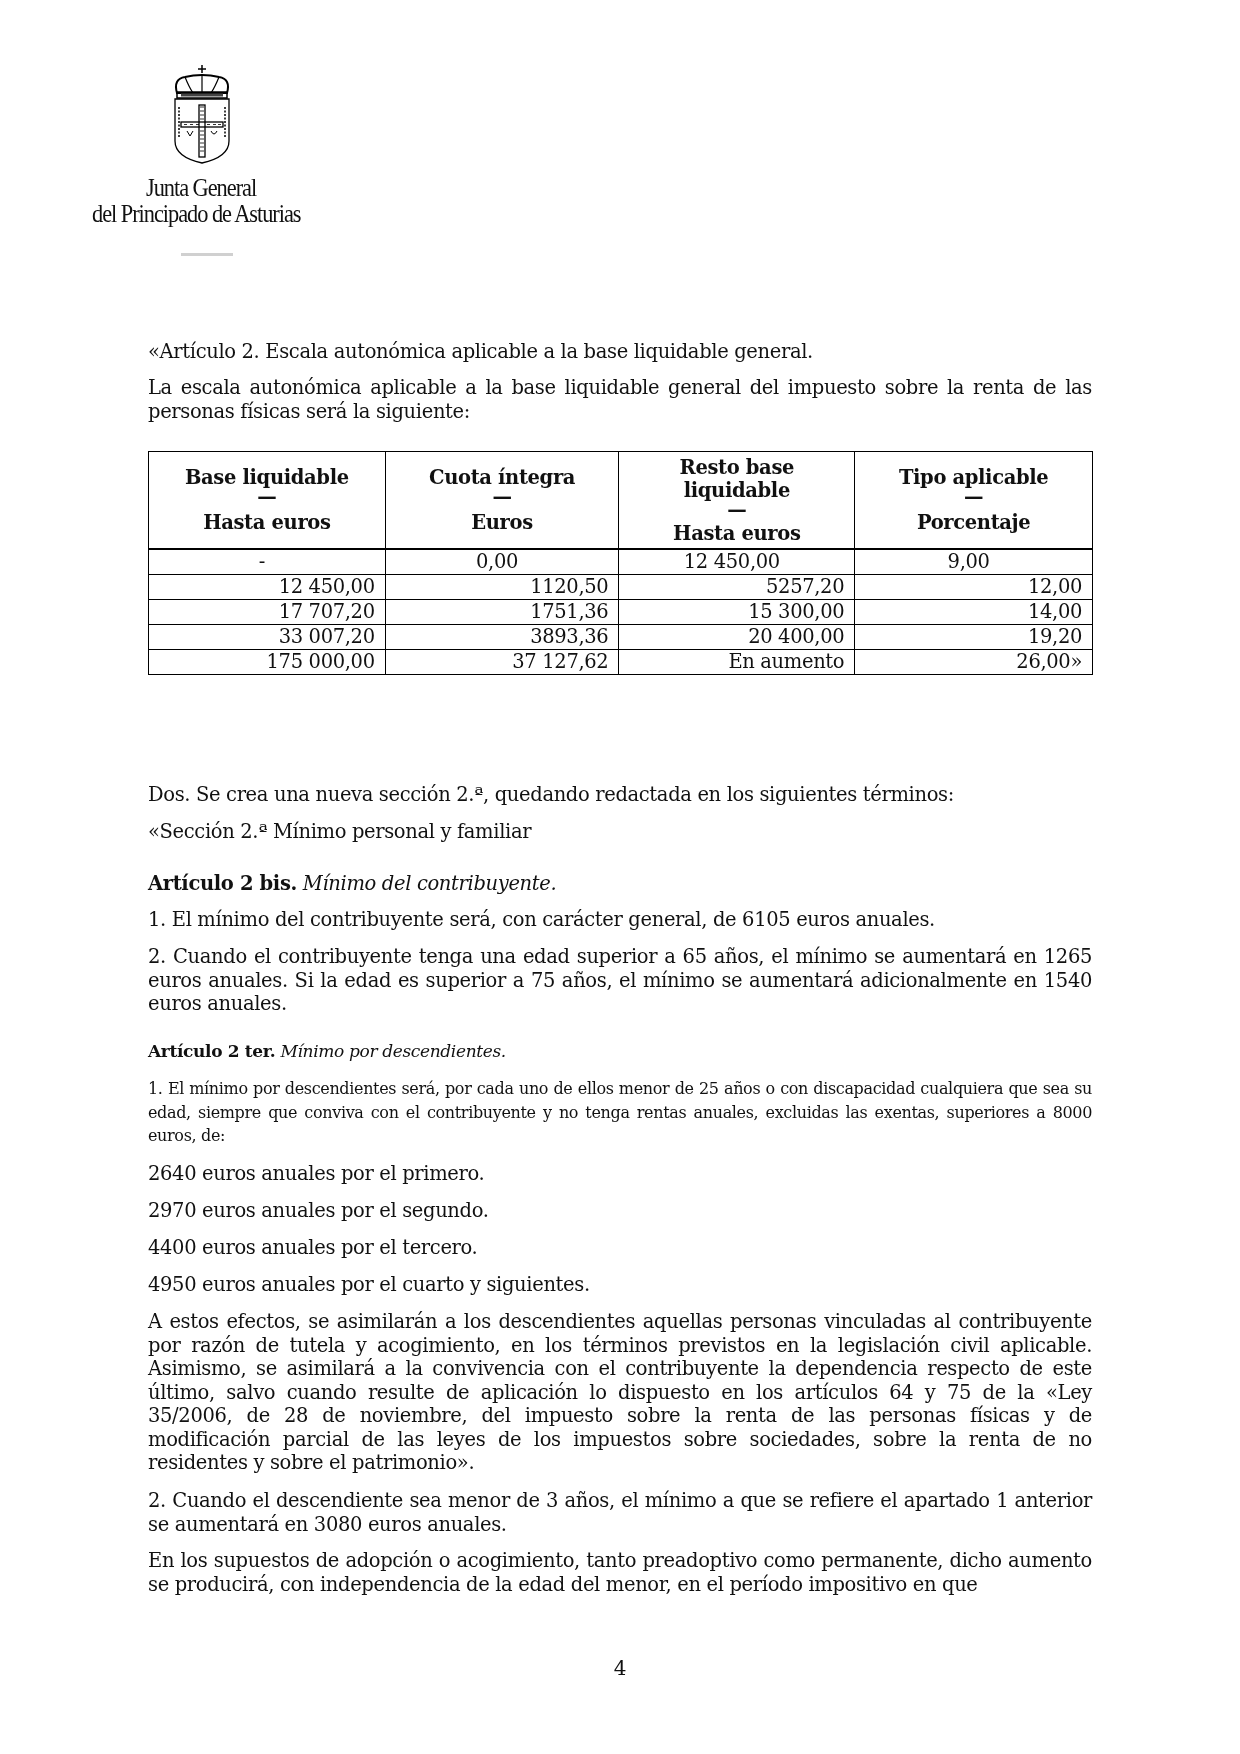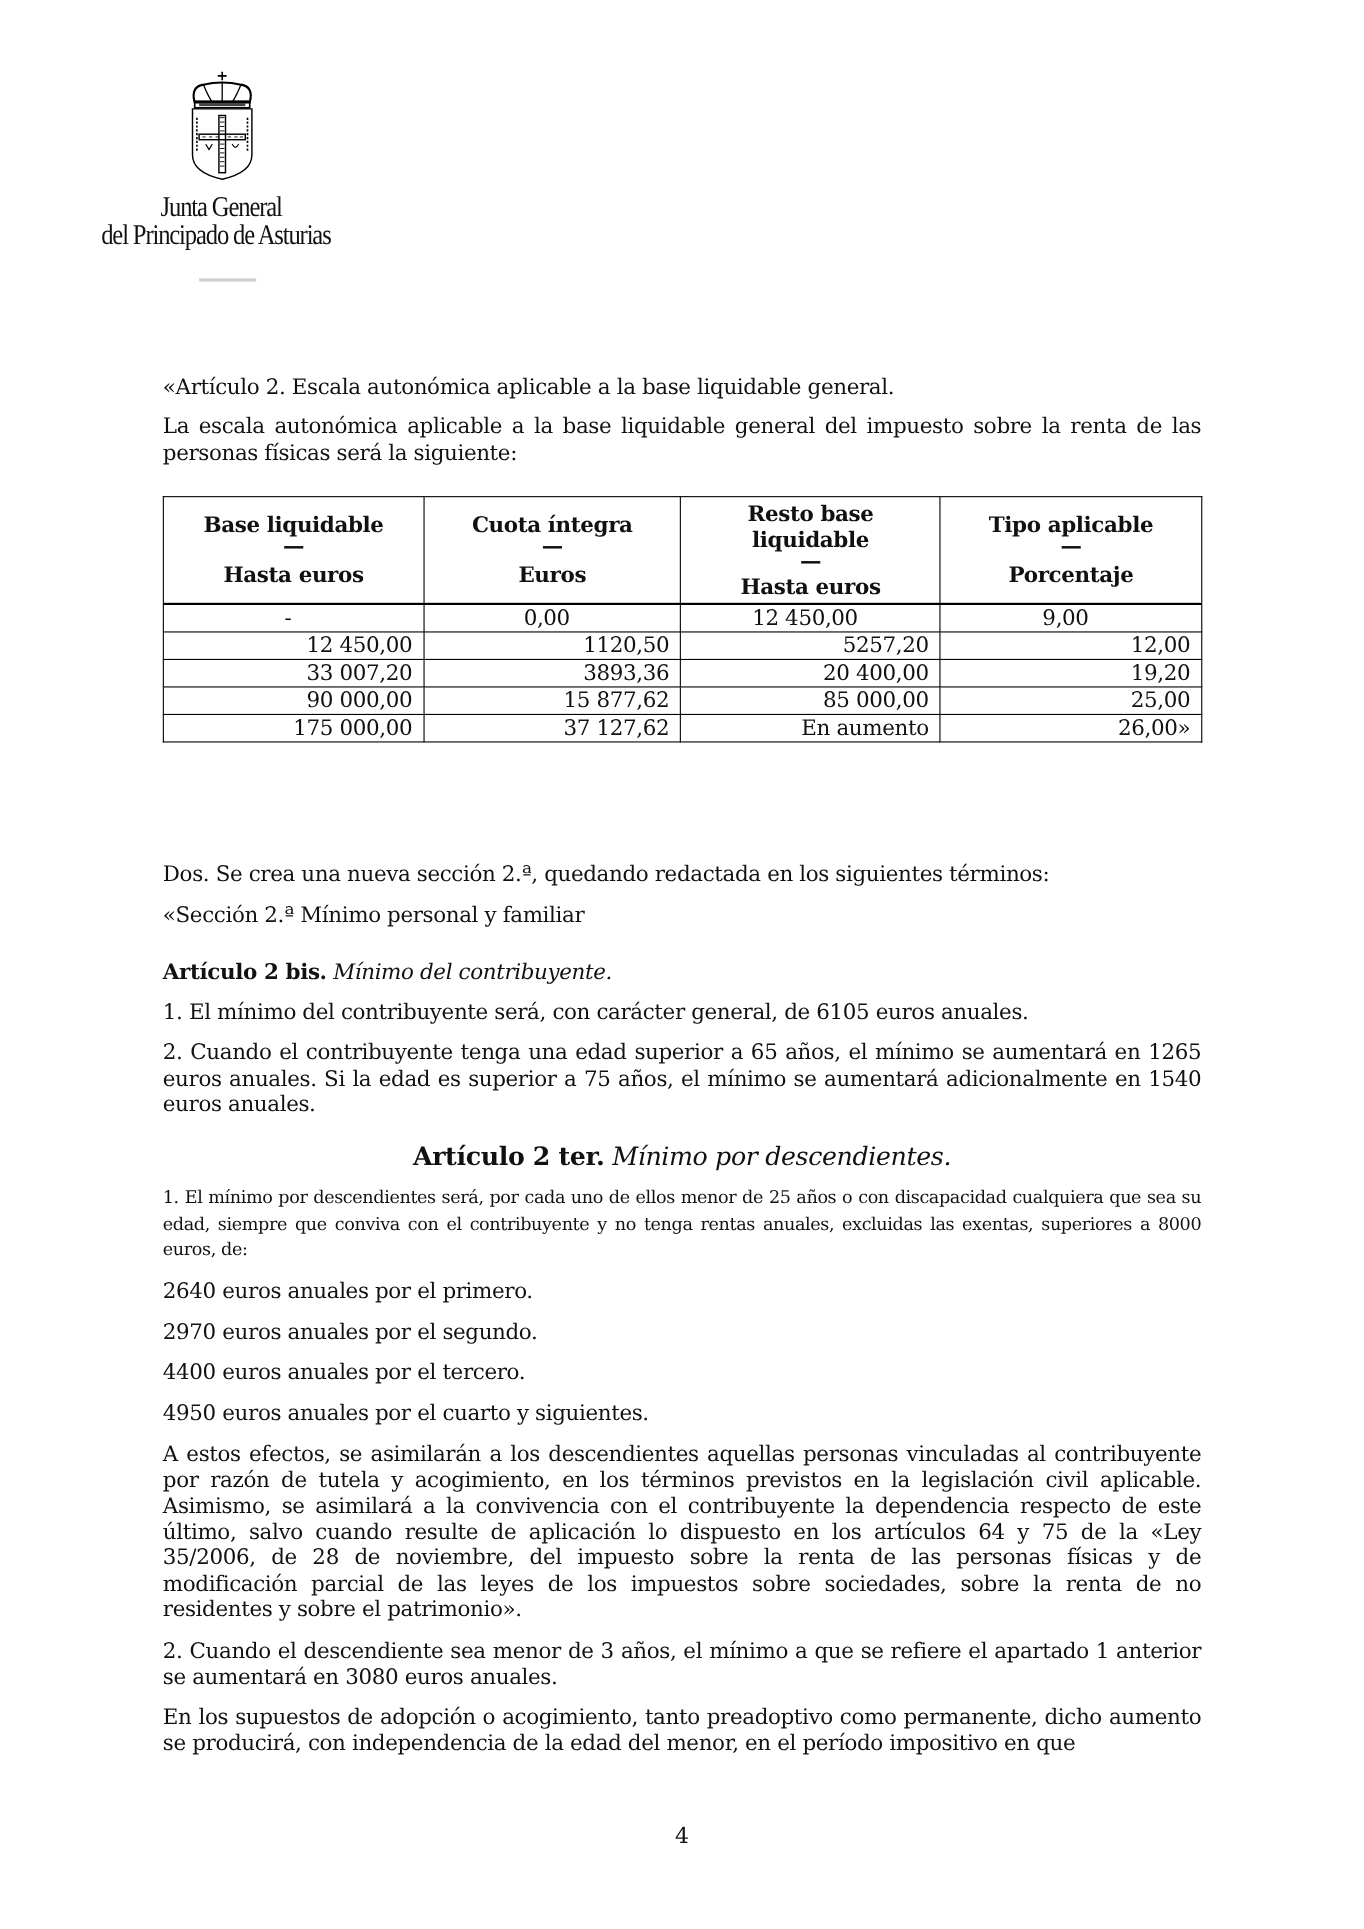--- a/index.html
+++ b/index.html
@@ -162,51 +162,51 @@
       <td>12 450,00</td>
       <td>9,00</td>
     </tr>
     <tr>
       <td>12 450,00</td>
       <td>1120,50</td>
       <td>5257,20</td>
       <td>12,00</td>
     </tr>
     <tr>
+      <td>17 707,20</td>
+      <td>1751,36</td>
+      <td>15 300,00</td>
+      <td>14,00</td>
+    </tr>
+    <tr>
       <td>33 007,20</td>
       <td>3893,36</td>
       <td>20 400,00</td>
       <td>19,20</td>
-    </tr>
-    <tr>
-      <td>90 000,00</td>
-      <td>15 877,62</td>
-      <td>85 000,00</td>
-      <td>25,00</td>
     </tr>
     <tr>
       <td>175 000,00</td>
       <td>37 127,62</td>
       <td>En aumento</td>
       <td>26,00»</td>
     </tr>
   </tbody>
 </table>
 
 <p class="abs" style="top:783px; margin:0; font-size:19.5px; line-height:23.5px; letter-spacing:-0.35px;">Dos. Se crea una nueva sección 2.ª, quedando redactada en los siguientes términos:</p>
 <p class="abs" style="top:820px; margin:0; font-size:19.5px; line-height:23.5px; letter-spacing:-0.35px;">«Sección 2.ª Mínimo personal y familiar</p>
 
 <p class="abs" style="top:872px; margin:0; font-size:19.5px; line-height:23.5px; letter-spacing:-0.35px;">
   <b class="lbl">Artículo 2 bis.</b>
   <i class="em">Mínimo del contribuyente.</i>
 </p>
 <p class="abs" style="top:908px; margin:0; font-size:19.5px; line-height:23.5px; letter-spacing:-0.35px;">1. El mínimo del contribuyente será, con carácter general, de 6105 euros anuales.</p>
 <p class="abs just" style="top:945px; margin:0; font-size:19.5px; line-height:23.5px; letter-spacing:-0.35px;">2. Cuando el contribuyente tenga una edad superior a 65 años, el mínimo se aumentará en 1265 euros anuales. Si la edad es superior a 75 años, el mínimo se aumentará adicionalmente en 1540 euros anuales.</p>
 
-<p class="abs" style="top:1040px; margin:0; font-size:23px; line-height:23.5px; letter-spacing:-0.35px;text-align:center;">
+<p class="abs" style="top:1040px; margin:0; font-size:17px; line-height:23.5px; letter-spacing:-0.35px;">
   <b class="lbl">Artículo 2 ter.</b>
   <i class="em">Mínimo por descendientes.</i>
 </p>
 <p class="abs just" style="top:1077px; margin:0; font-size:16px; line-height:23.5px; letter-spacing:-0.35px;">1. El mínimo por descendientes será, por cada uno de ellos menor de 25 años o con discapacidad cualquiera que sea su edad, siempre que conviva con el contribuyente y no tenga rentas anuales, excluidas las exentas, superiores a 8000 euros, de:</p>
 <p class="abs" style="top:1162px; margin:0; font-size:19.5px; line-height:23.5px; letter-spacing:-0.35px;">2640 euros anuales por el primero.</p>
 <p class="abs" style="top:1199px; margin:0; font-size:19.5px; line-height:23.5px; letter-spacing:-0.35px;">2970 euros anuales por el segundo.</p>
 <p class="abs" style="top:1236px; margin:0; font-size:19.5px; line-height:23.5px; letter-spacing:-0.35px;">4400 euros anuales por el tercero.</p>
 <p class="abs" style="top:1273px; margin:0; font-size:19.5px; line-height:23.5px; letter-spacing:-0.35px;">4950 euros anuales por el cuarto y siguientes.</p>
 <p class="abs just" style="top:1310px; margin:0; font-size:19.5px; line-height:23.5px; letter-spacing:-0.35px;">A estos efectos, se asimilarán a los descendientes aquellas personas vinculadas al contribuyente por razón de tutela y acogimiento, en los términos previstos en la legislación civil aplicable. Asimismo, se asimilará a la convivencia con el contribuyente la dependencia respecto de este último, salvo cuando resulte de aplicación lo dispuesto en los artículos 64 y 75 de la «Ley 35/2006, de 28 de noviembre, del impuesto sobre la renta de las personas físicas y de modificación parcial de las leyes de los impuestos sobre sociedades, sobre la renta de no residentes y sobre el patrimonio».</p>
 <p class="abs just" style="top:1489px; margin:0; font-size:19.5px; line-height:23.5px; letter-spacing:-0.35px;">2. Cuando el descendiente sea menor de 3 años, el mínimo a que se refiere el apartado 1 anterior se aumentará en 3080 euros anuales.</p>

